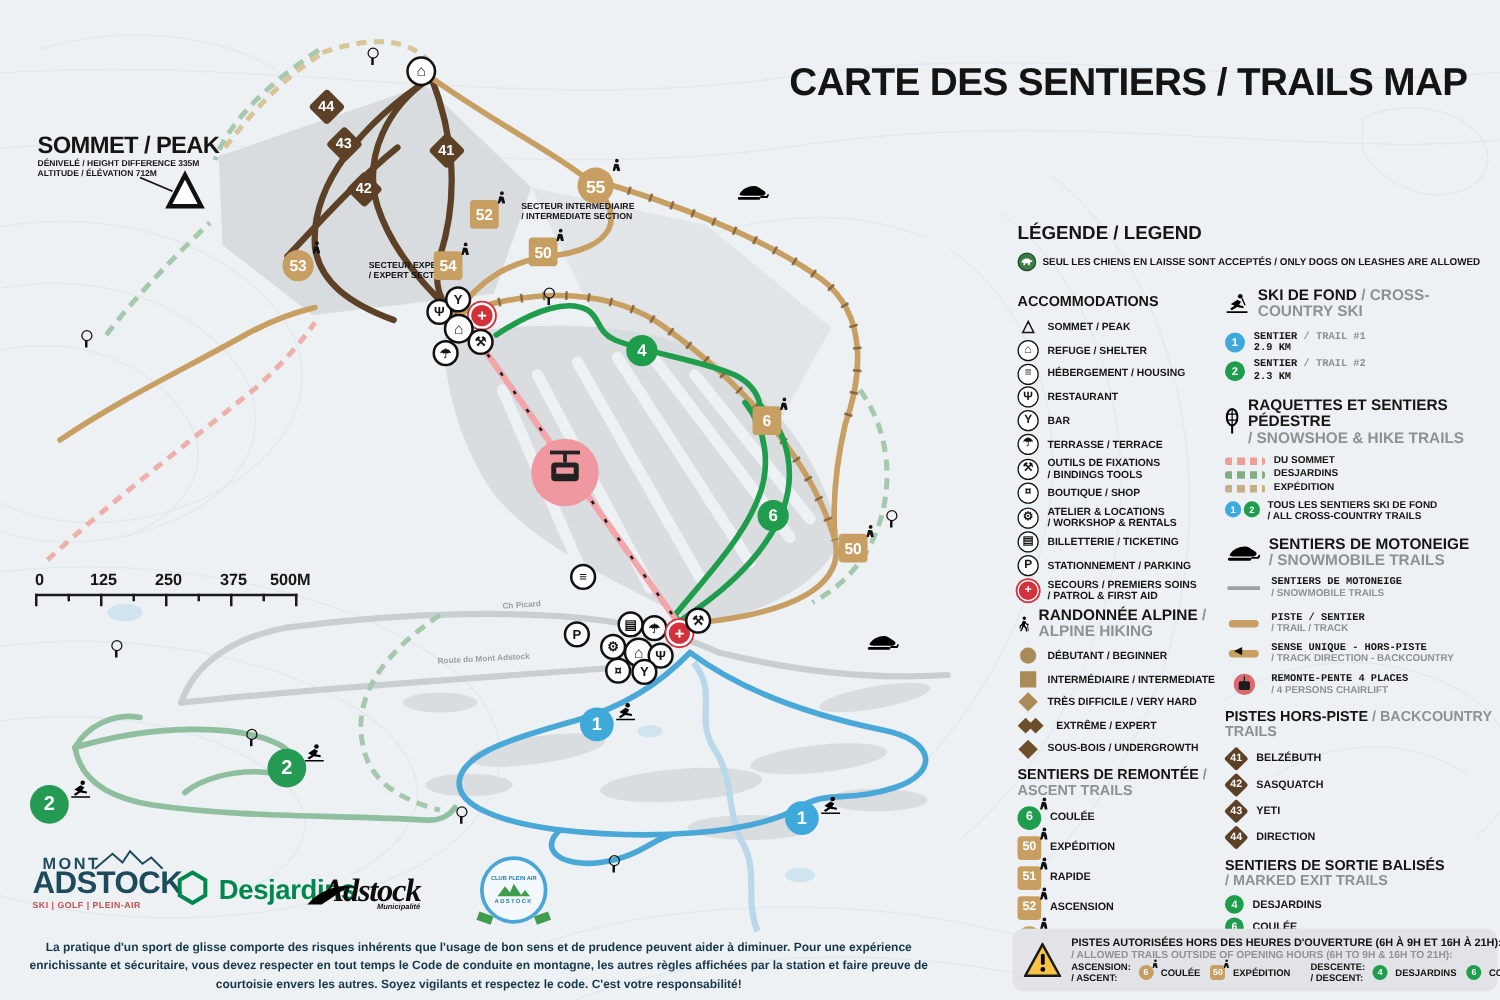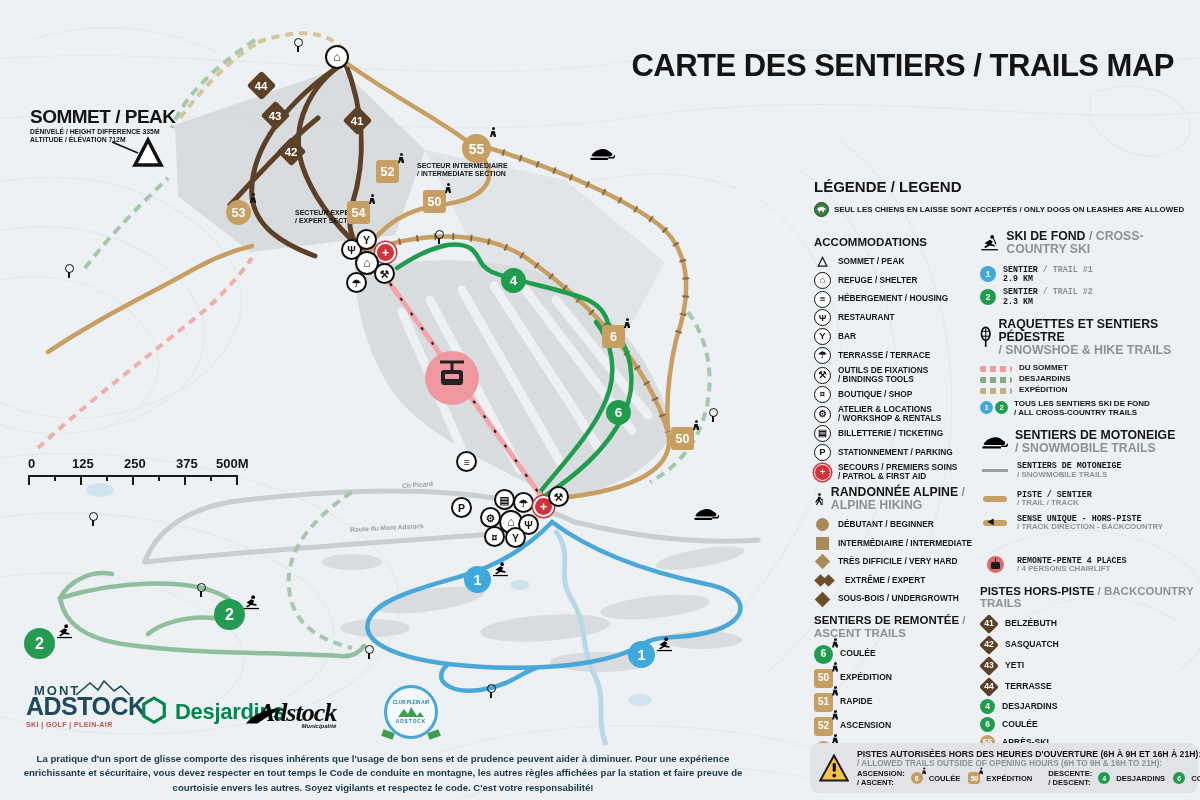--- a/index.html
+++ b/index.html
@@ -713,21 +713,21 @@
         <div class="row" style="margin-bottom:2px;min-height:22px">
           <span class="mark">
             <span class="tan-line"></span>
           </span>
           <span class="two">
             <span class="b">PISTE / SENTIER</span>
             <span class="s">/ TRAIL / TRACK</span>
           </span>
         </div>
 
-        <div class="row" style="margin-bottom:20px;min-height:22px">
+        <div class="row" style="margin-bottom:3px;min-height:22px">
           <span class="mark">
             <span class="arrow-tan"></span>
           </span>
           <span class="two">
             <span class="b">SENSE UNIQUE - HORS-PISTE</span>
             <span class="s">/ TRACK DIRECTION - BACKCOUNTRY</span>
           </span>
         </div>
 
         <div class="row" style="margin-bottom:2px;min-height:22px">
@@ -765,24 +765,27 @@
           <span class="lb dark-diamond">
             <b>43</b>
           </span>
           <span class="lbl" style="font-size:8.6px">YETI</span>
         </div>
 
         <div class="row" style="margin-bottom:3px;min-height:18px">
           <span class="lb dark-diamond">
             <b>44</b>
           </span>
-          <span class="lbl" style="font-size:8.6px">TERRASSE</span>
+          <span class="lbl" style="font-size:8.6px">DIRECTION</span>
         </div>
       </div>
 
+    <div class="hdr" style="margin:8px 0 5px;font-size:11.5px">
+      <span><span>SENTIERS DE SORTIE BALISÉS</span><br><span class="en">/ MARKED EXIT TRAILS</span></span>
+    </div>
     <div class="rows exit-rows">
 
         <div class="row" style="margin-bottom:2px;min-height:16px">
           <span class="lb green-circle" style="width:15px;height:15px;font-size:8.5px">
             <b>4</b>
           </span>
           <span class="lbl" style="font-size:8.6px">DESJARDINS</span>
         </div>
 
         <div class="row" style="margin-bottom:2px;min-height:16px">

